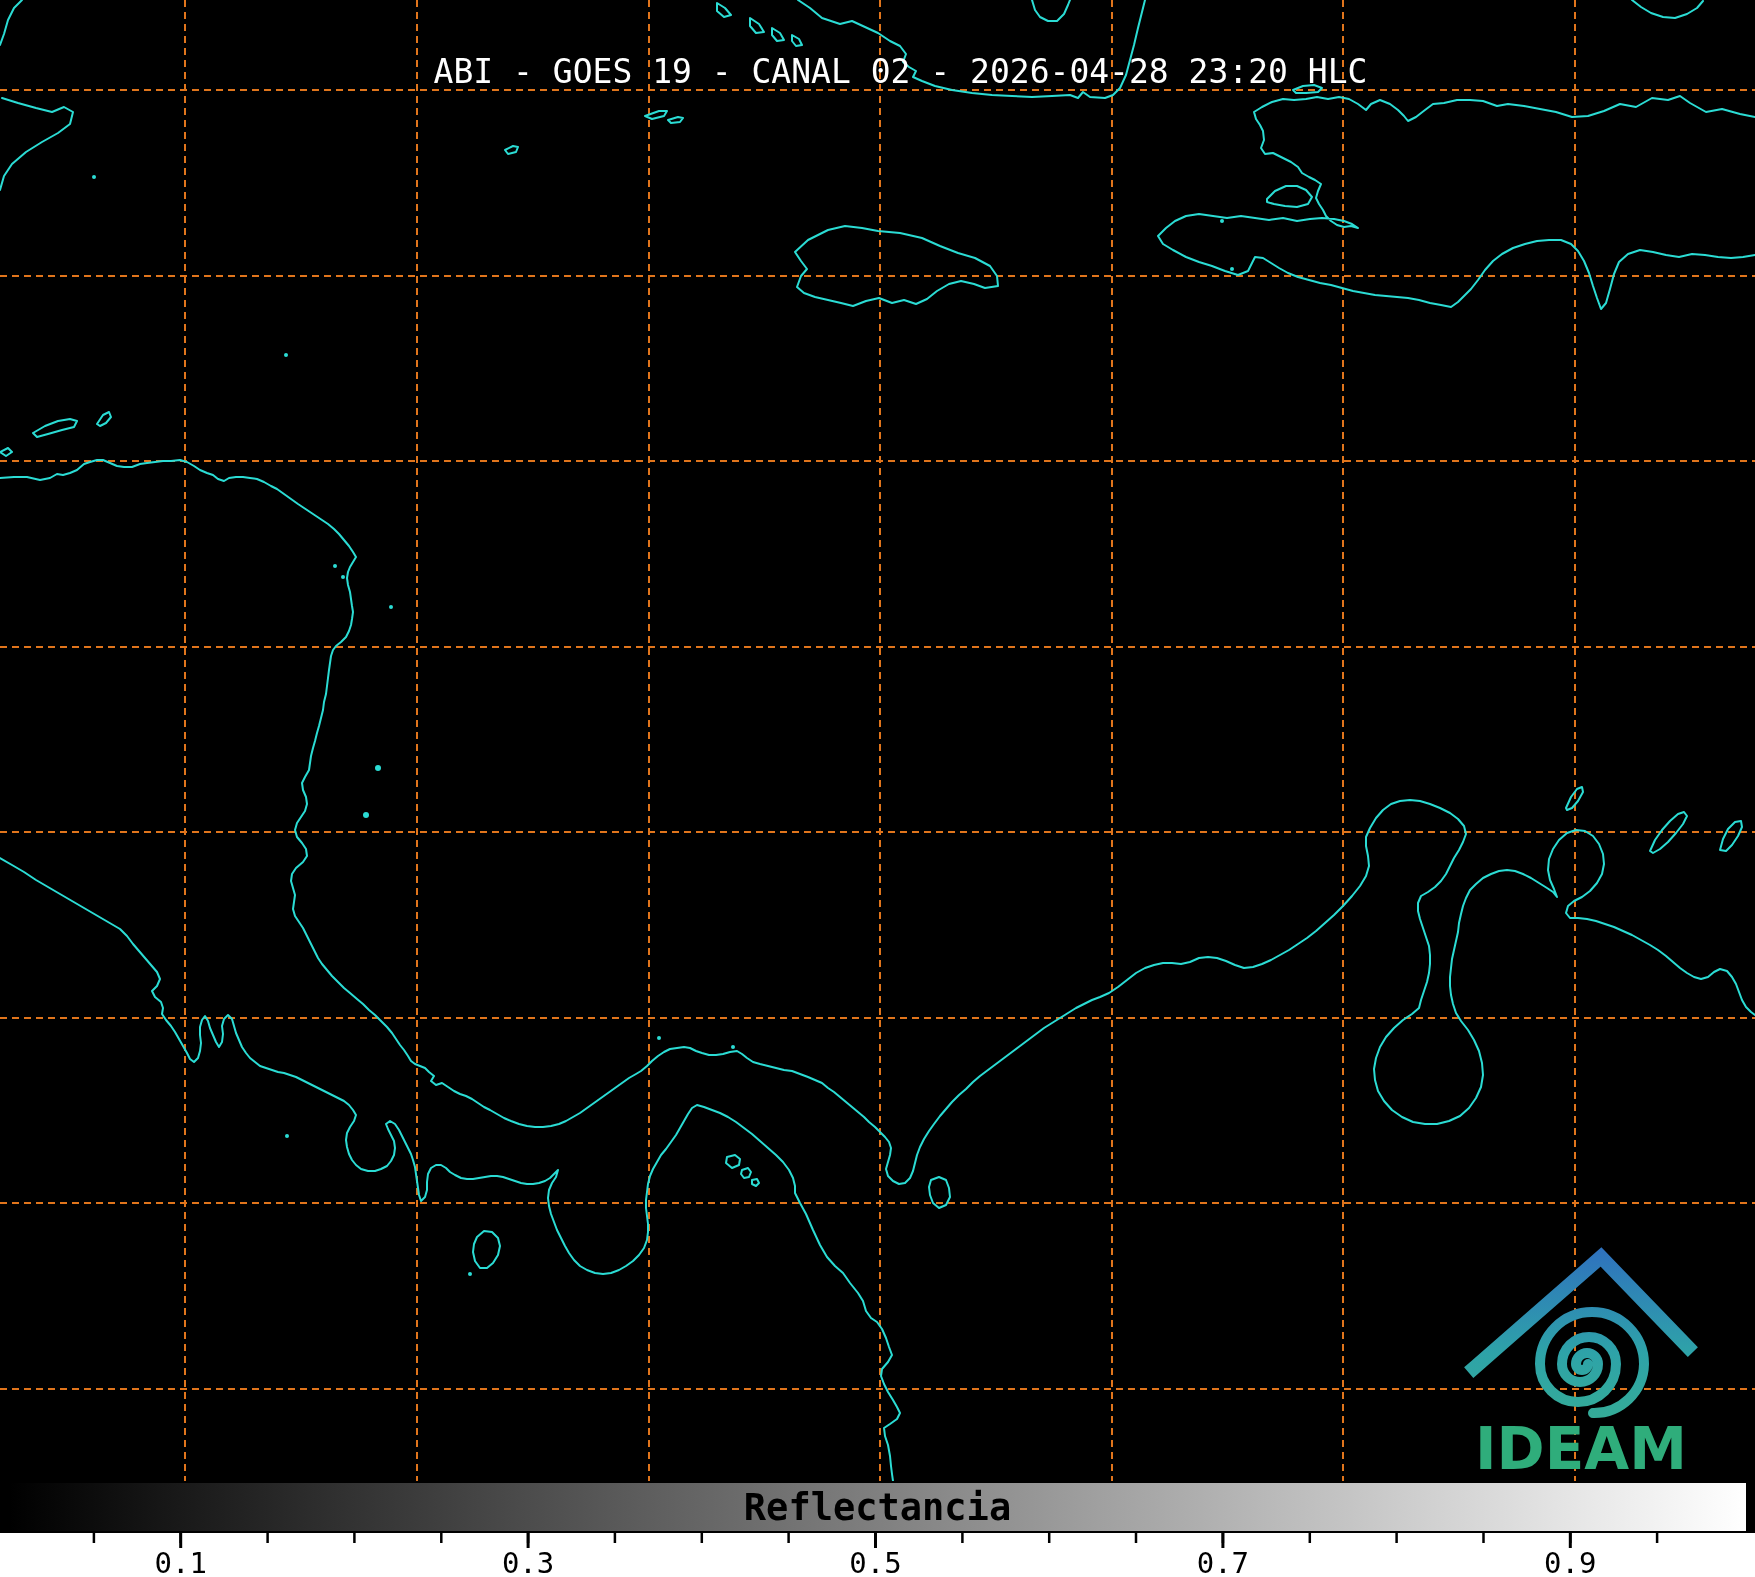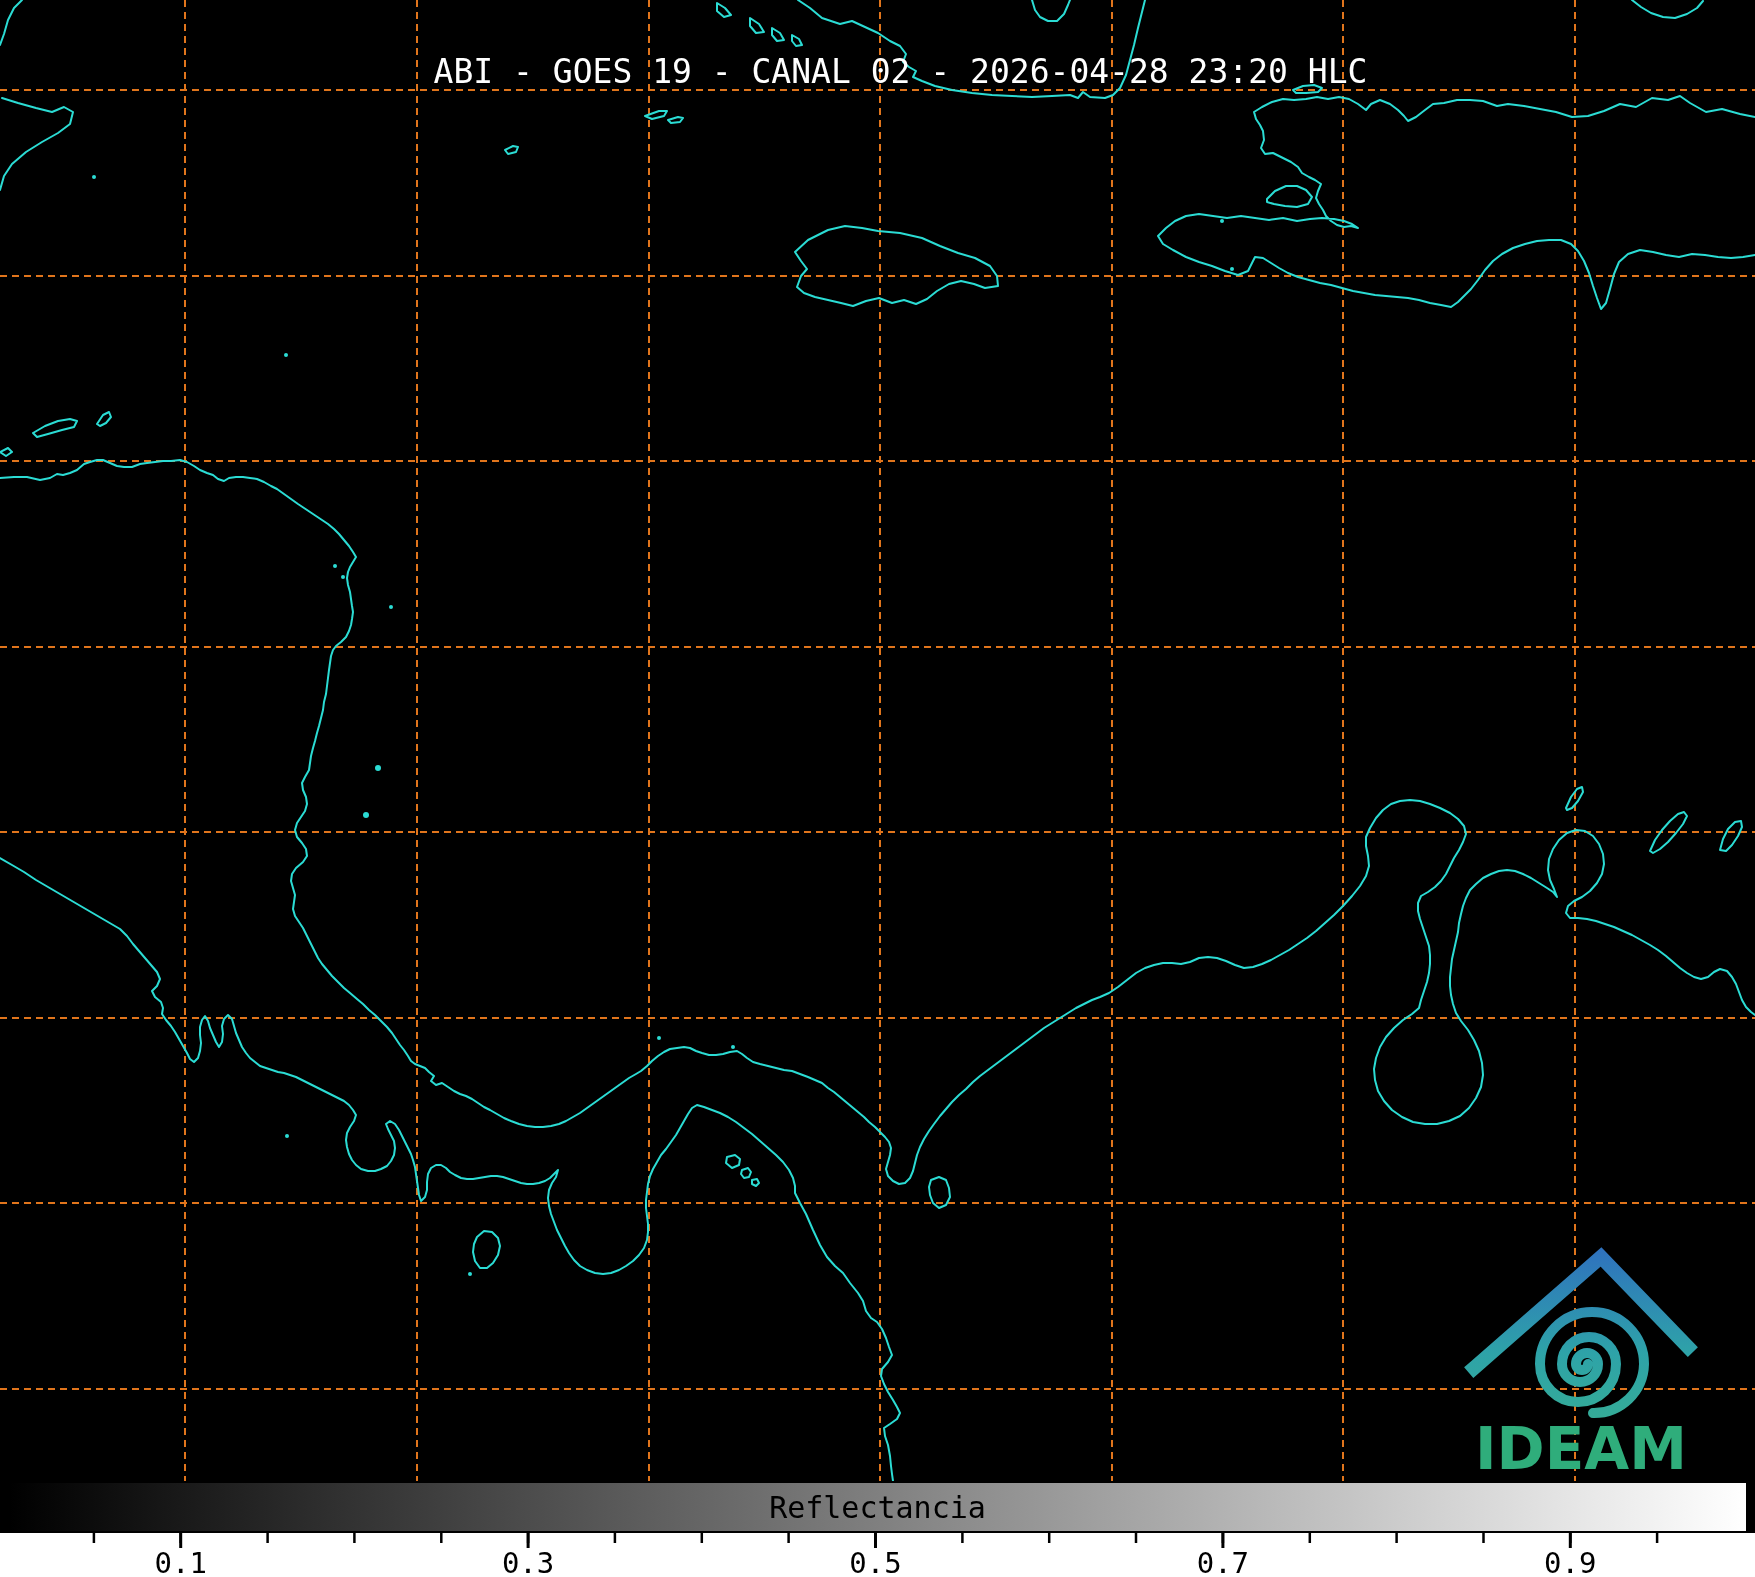--- a/index.html
+++ b/index.html
@@ -26,21 +26,21 @@
     letter-spacing:0px;
   }
   .colorbar{
     position:absolute;left:7px;top:1481px;width:1737px;height:48px;
     background:linear-gradient(to right,#000000 0%, #ffffff 100%);
     border:2px solid #000000;
   }
   .colorbar-label{
     position:absolute;left:0;top:0;width:100%;height:100%;
     display:flex;align-items:center;justify-content:center;
-    font-weight:normal;font-size:30px;color:#000000;
+    font-weight:bold;font-size:37px;color:#000000;
     font-family:"DejaVu Sans Mono", monospace;
     text-align:right;
   }
   .footer{
     position:absolute;left:0;top:1533px;width:1755px;height:44px;
     background:#ffffff;
     padding-left:20px;
   }
   #ticks-svg{position:absolute;left:0;top:0;width:1755px;height:44px;display:block;}
   .logo-text-svg{font-family:"DejaVu Sans", sans-serif;}

